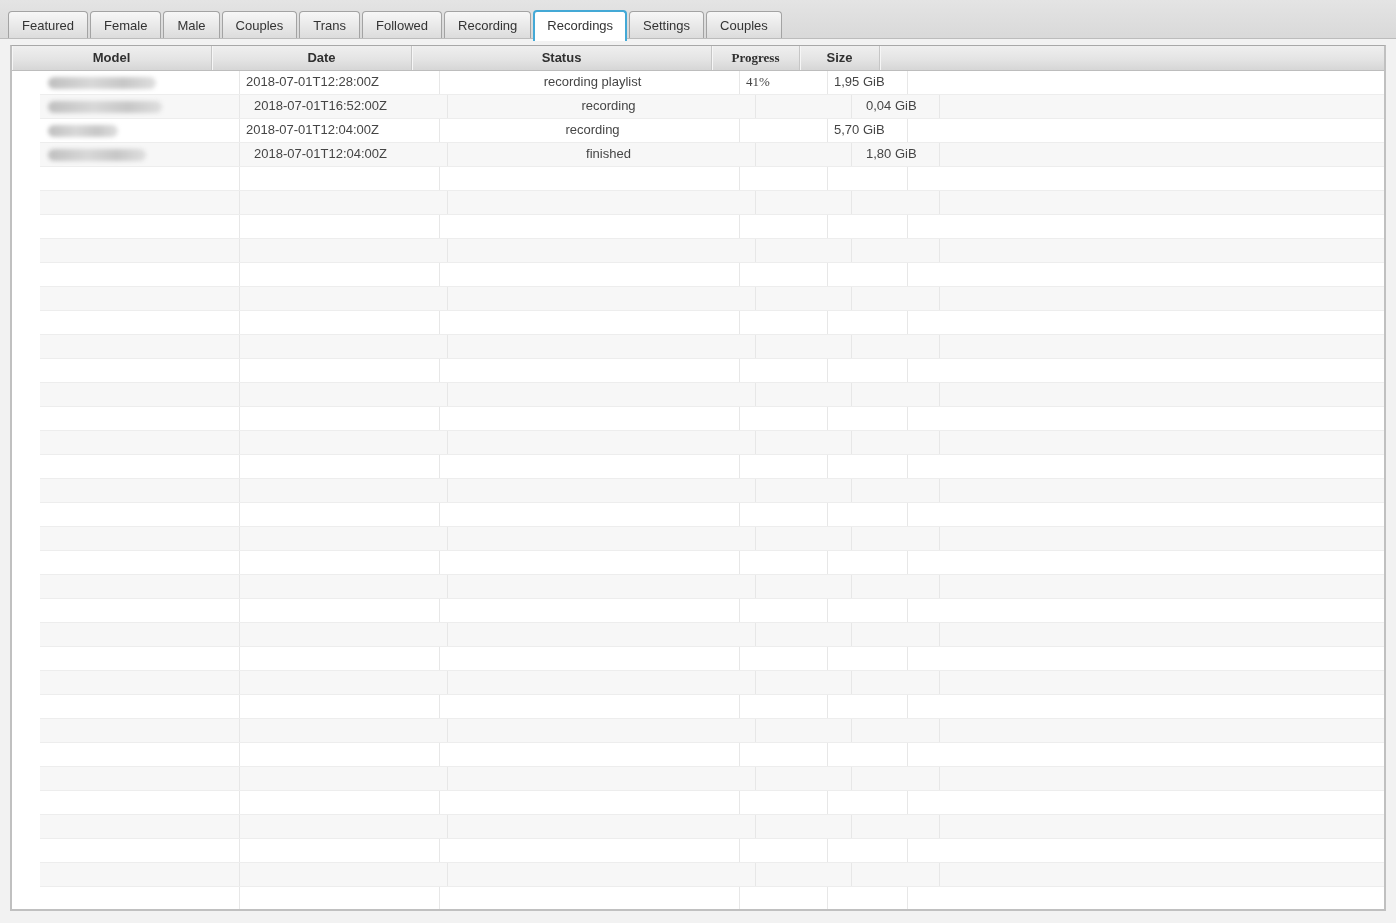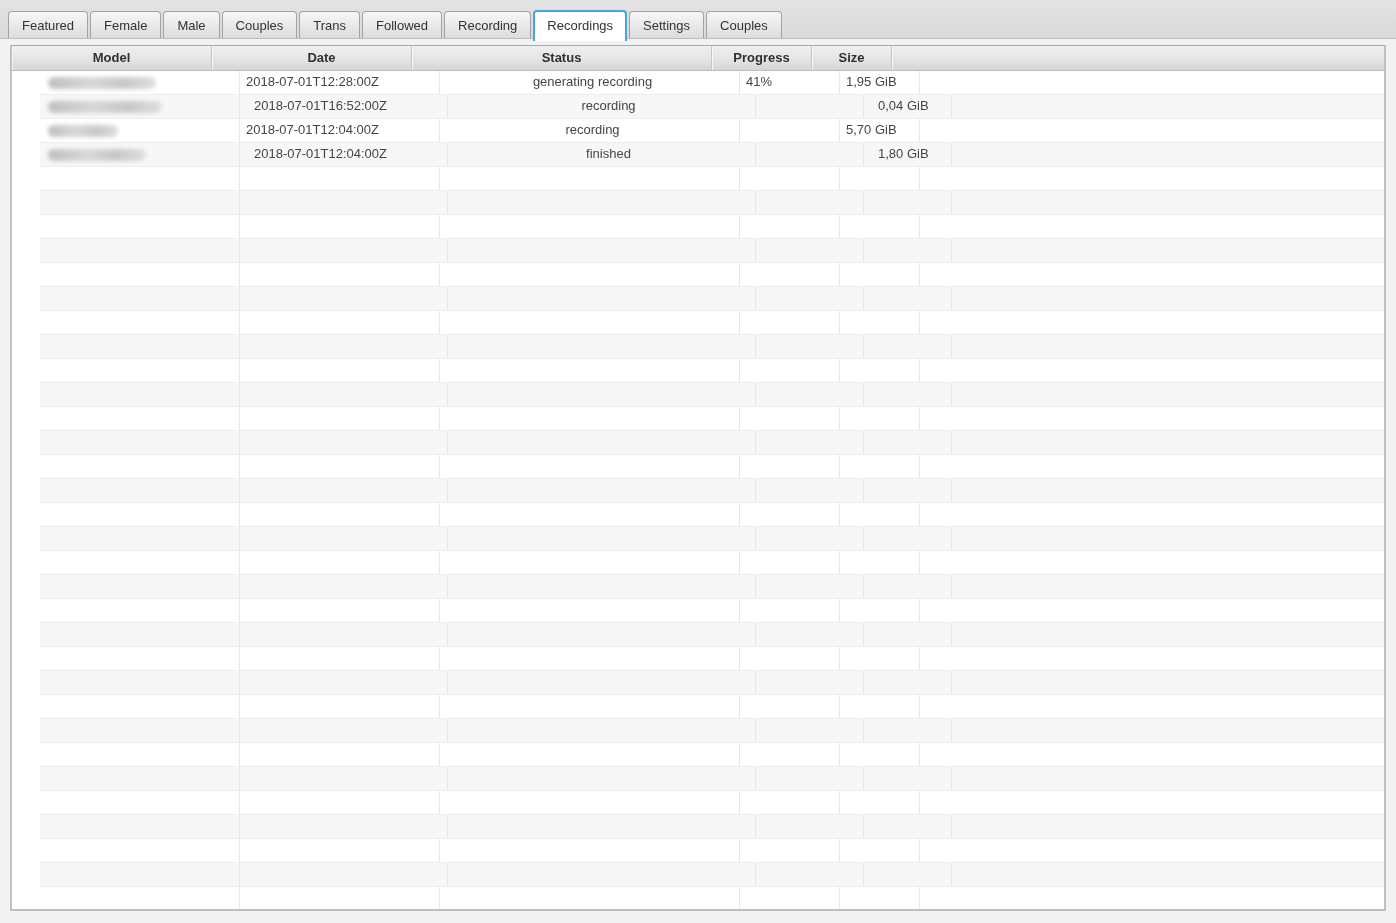--- a/index.html
+++ b/index.html
@@ -73,21 +73,21 @@
     color:#303030;
     line-height:24px;
     border-right:1px solid #c6c6c6;
     box-shadow:inset 1px 0 0 #f6f6f6;
     white-space:nowrap;
     overflow:hidden;
   }
   .col-model    { width:200px; }
   .col-date     { width:200px;padding-left:20px; }
   .col-status   { width:300px;text-align:center; }
-  .col-progress { width:100px; }
+  .col-progress { width:88px;font-family:Liberation Serif, serif; }
   .col-size     { width:80px; }
   .col-filler   { flex:1; }
   .th.col-filler { border-right:none; }
 
   .tbody { }
   .tr {
     display:flex;
     height:24px;
     box-sizing:border-box;
     border-bottom:1px solid #ededed;
@@ -139,21 +139,21 @@
       <div class="th col-date">Date</div>
       <div class="th col-status">Status</div>
       <div class="th col-progress">Progress</div>
       <div class="th col-size">Size</div>
       <div class="th col-filler"></div>
     </div>
   <div class="tbody">
       <div class="tr row-a">
         <div class="td col-model"><span class="redacted" style="width: 108px;"></span></div>
         <div class="td col-date">2018-07-01T12:28:00Z</div>
-        <div class="td col-status">generating recording</div>
+        <div class="td col-status">recording playlist</div>
         <div class="td col-progress">41%</div>
         <div class="td col-size">1,95 GiB</div>
         <div class="td col-filler"></div>
       </div>
       <div class="tr row-b">
         <div class="td col-model"><span class="redacted" style="width: 114px;"></span></div>
         <div class="td col-date">2018-07-01T16:52:00Z</div>
         <div class="td col-status">recording</div>
         <div class="td col-progress"></div>
         <div class="td col-size">0,04 GiB</div>

